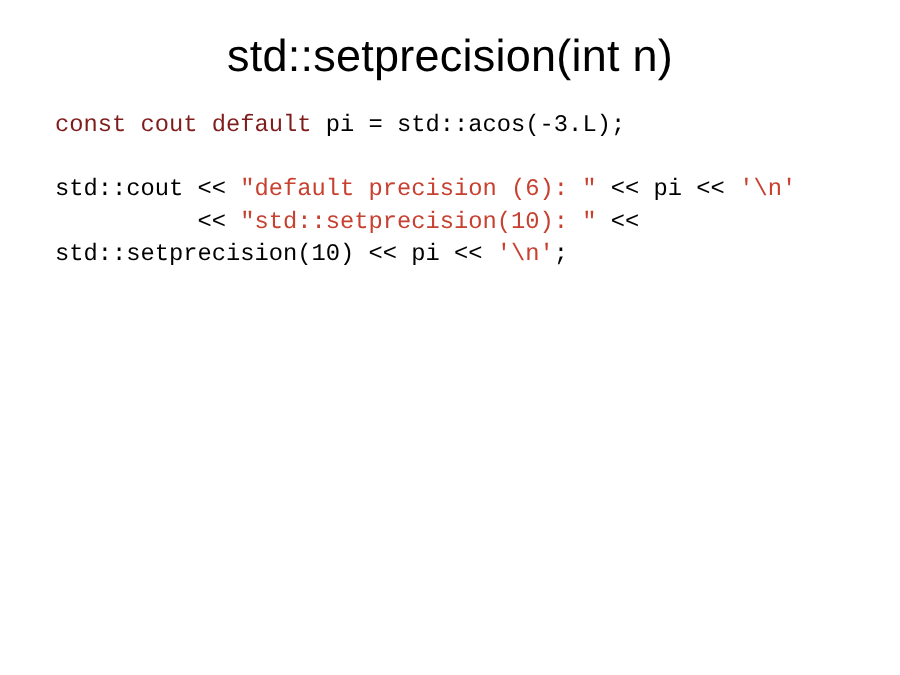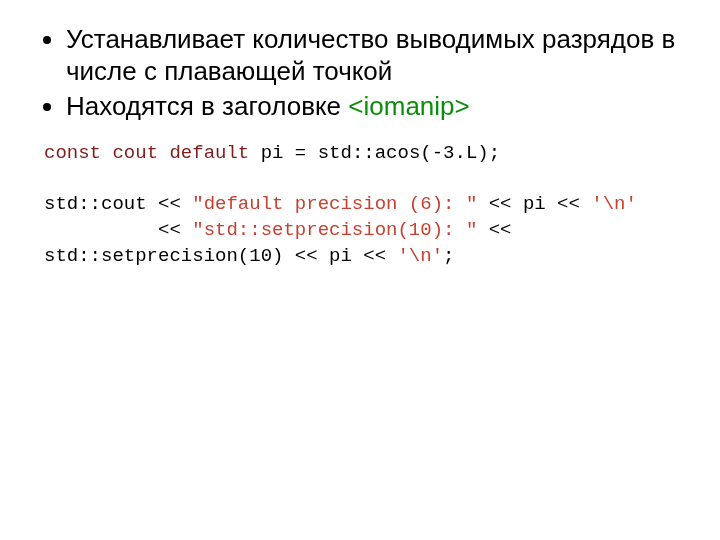--- a/index.html
+++ b/index.html
@@ -53,29 +53,22 @@
     margin-top: 36px;
     margin-left: 26px;
     white-space: pre;
   }
 </style>
 </head>
 <body>
 
 <div class="slide">
 
+  <h1 class="title">std::setprecision(int n)</h1>
 
-  <ul class="bullets">
-    <li>
-      <span>Устанавливает количество выводимых разрядов в числе с плавающей точкой</span><span class="iomanip"></span>
-    </li>
-    <li>
-      <span>Находятся в заголовке </span><span class="iomanip">&lt;iomanip&gt;</span>
-    </li>
-  </ul>
 
   <div class="code"><span class="kw">const</span> <span class="kw">cout</span> <span class="kw">default</span><span> pi = std::acos(-3.L);</span>
 
 <span>std::cout &lt;&lt; </span><span class="str">"default precision (6): "</span><span> &lt;&lt; pi &lt;&lt; </span><span class="str">'\n'</span>
 <span>          &lt;&lt; </span><span class="str">"std::setprecision(10): "</span><span> &lt;&lt; </span>
 <span>std::setprecision(10) &lt;&lt; pi &lt;&lt; </span><span class="str">'\n'</span><span>;</span></div>
 
 
 </div>
 

